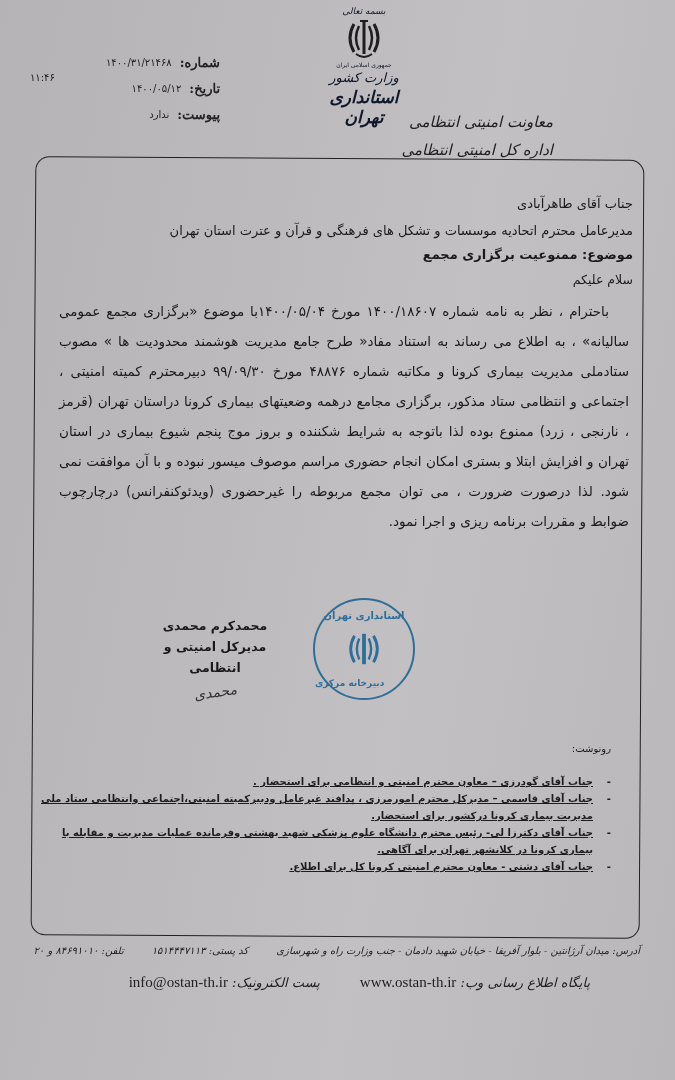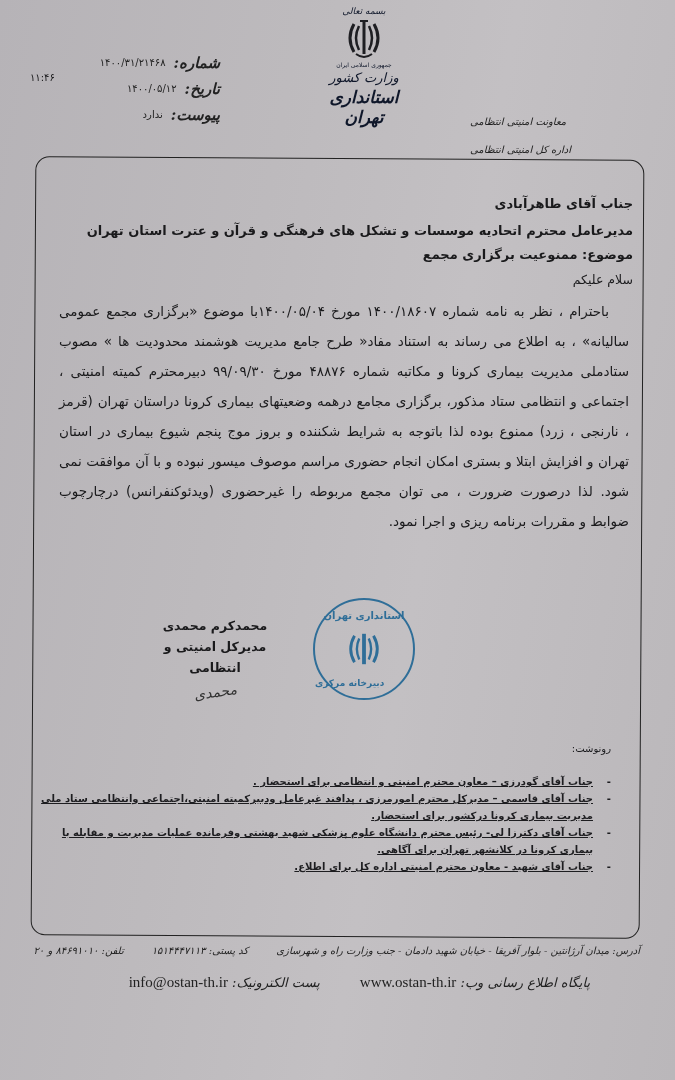--- a/index.html
+++ b/index.html
@@ -6,35 +6,35 @@
     body {
       width: 675px; height: 1080px; overflow: hidden;
       background: linear-gradient(100deg, #b6b3b7 0%, #bdbabd 35%, #c3c0c3 60%, #bab7ba 100%);
       font-family: "DejaVu Sans", sans-serif;
       color: #1a1a1c;
       position: relative;
       direction: rtl;
     }
     .abs { position: absolute; }
     
-    .hdr-right { right: 104px; top: 108px; text-align: left; font-family: "DejaVu Serif", serif; font-size: 10px; line-height: 28px; color: #222; font-style: italic; }
+    .hdr-right { right: 122px; top: 108px; text-align: right; font-family: "DejaVu Serif", serif; font-size: 15px; line-height: 28px; color: #222; font-style: italic; }
     .emblem { left: 318px; top: 6px; width: 92px; text-align: center; font-family: "DejaVu Serif", serif; color: #0f172a; }
     .emblem .bism { font-size: 9px; font-style: italic; }
     .emblem svg { display: block; margin: 2px auto 0; }
     .emblem .irn { font-size: 6px; margin-top: 1px; }
     .emblem .min { font-size: 13px; font-weight: normal; font-style: italic; margin-top: 2px; }
     .emblem .prov { font-size: 17px; font-weight: bold; font-style: italic; margin-top: 2px; }
     .meta { left: 60px; top: 50px; width: 160px; font-size: 10px; line-height: 26px; color: #222; }
     .meta .row { display: flex; flex-direction: row; justify-content: flex-start; gap: 8px; }
-    .meta .lbl { font-family: "DejaVu Serif", serif; font-style: italic; font-weight: bold; font-size: 15px; }
+    .meta .lbl { font-family: "DejaVu Serif", serif; font-weight: bold; font-size: 13px; }
     .time { left: 30px; top: 72px; font-size: 10px; direction: ltr; }
     
     .frame { left: 33px; top: 158px; width: 607px; height: 777px; border: 1.5px solid #222; border-radius: 14px; transform: rotate(0.35deg); }
     
-    .addressee { right: 42px; top: 190px; font-weight: bold; font-size: 13px; line-height: 27px; text-align: right; }
+    .addressee { right: 42px; top: 190px; font-weight: normal; font-size: 13px; line-height: 27px; text-align: right; }
     .subject { right: 42px; top: 247px; font-size: 13px; font-weight: bold; }
     .subject .sl { font-weight: bold; }
     .greeting { right: 42px; top: 272px; font-size: 12.5px; }
     .para { right: 46px; top: 296px; width: 570px; font-size: 13.5px; line-height: 30px; text-align: justify; text-align-last: right; }
     .para p { margin: 0; text-indent: 20px; }
     
     .sig { left: 140px; top: 615px; width: 150px; text-align: center; font-weight: bold; font-size: 12.5px; line-height: 21px; }
     .sig .scribble { font-family: "DejaVu Serif", serif; font-style: italic; font-weight: normal; font-size: 14px; color: #333; margin-top: 4px; transform: rotate(-8deg); display: inline-block; }
     .stamp { left: 313px; top: 598px; width: 98px; height: 98px; border: 2px solid #2f6e98; border-radius: 50%; color: #2f6e98; }
     .stamp .ring-top { position: absolute; top: 10px; width: 100%; text-align: center; font-size: 10px; font-weight: bold; }
@@ -127,21 +127,21 @@
   </svg>
   <div class="ring-bot">دبیرخانه مرکزی</div>
 </div>
 
 <div class="abs cc">
   <div class="cc-title">رونوشت:</div>
   <ul>
     <li>جناب آقای گودرزی – معاون محترم امنیتی و انتظامی برای استحضار .</li>
     <li>جناب آقای قاسمی – مدیرکل محترم امورمرزی ، پدافند غیرعامل ودبیرکمیته امنیتی،اجتماعی وانتظامی ستاد ملی مدیریت بیماری کرونا درکشور برای استحضار.</li>
     <li>جناب آقای دکترزا لی- رئیس محترم دانشگاه علوم پزشکی شهید بهشتی وفرمانده عملیات مدیریت و مقابله با بیماری کرونا در کلانشهر تهران برای آگاهی.</li>
-    <li>جناب آقای شهید - معاون محترم امنیتی اداره کل برای اطلاع.</li>
+    <li>جناب آقای دشتی - معاون محترم امنیتی کرونا کل برای اطلاع.</li>
   </ul>
 </div>
 
 <div class="abs footer">
   <div class="line1">
     <span>آدرس: میدان آرژانتین - بلوار آفریقا - خیابان شهید دادمان - جنب وزارت راه و شهرسازی</span>
     <span>
       <span>کد پستی:</span>
       <span>۱۵۱۴۴۴۷۱۱۳</span>
     </span>

